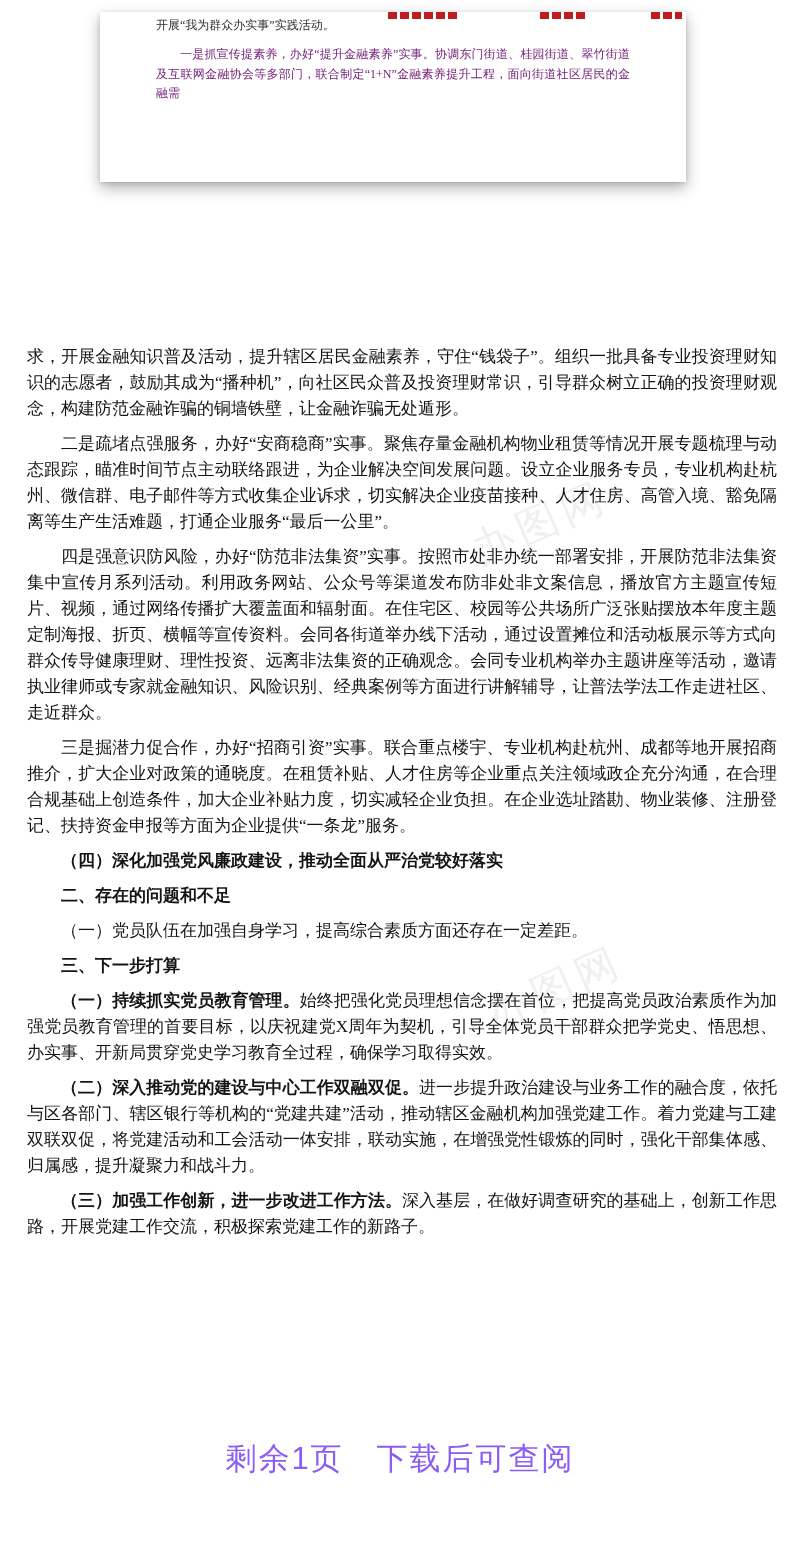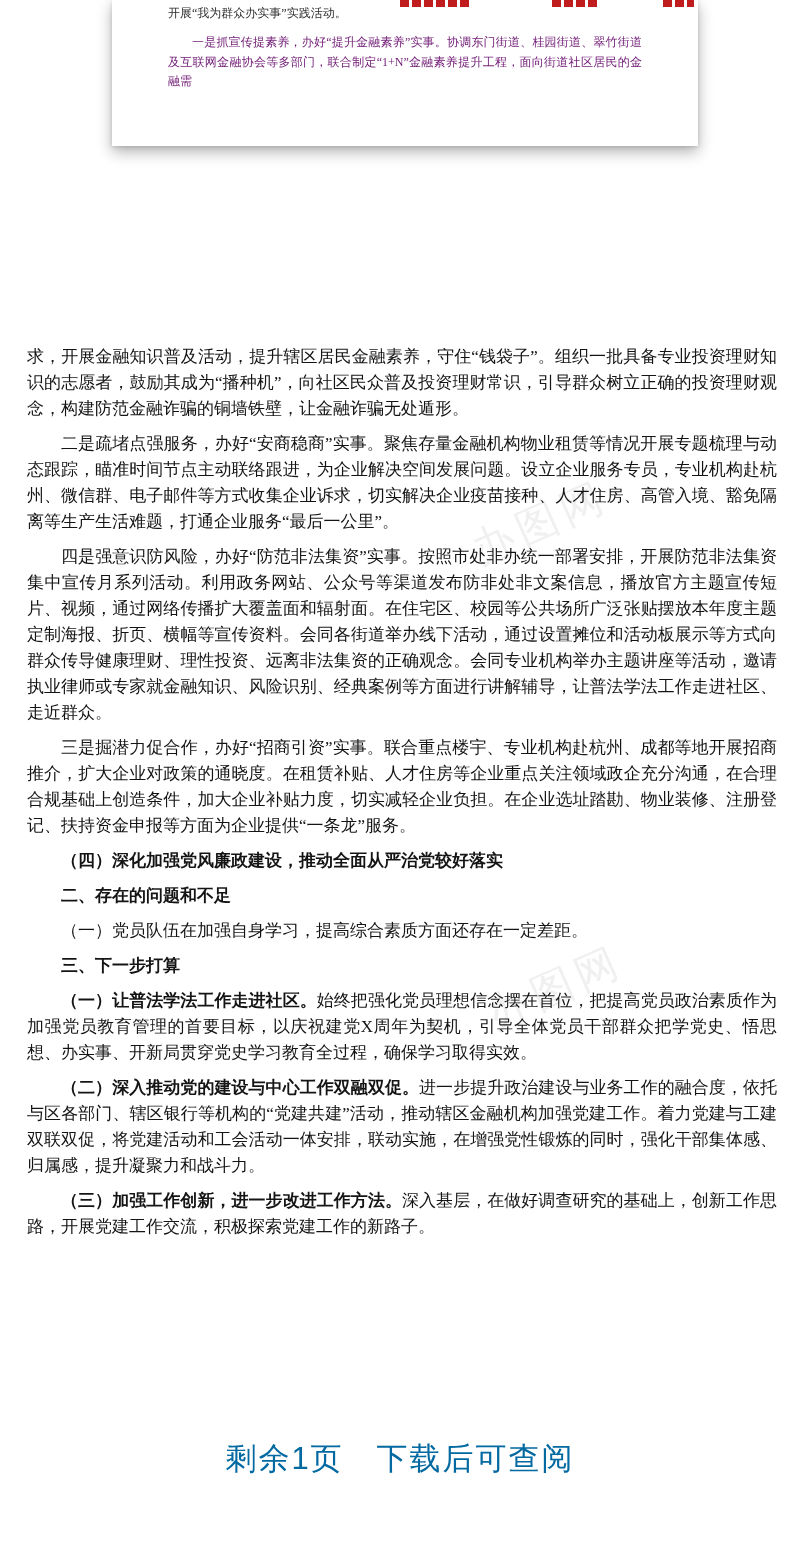--- a/index.html
+++ b/index.html
@@ -7,27 +7,26 @@
     width:800px;height:1543px;
     background:#ffffff;
     font-family:"Liberation Serif","DejaVu Serif",serif;
     color:#141414;
     position:relative;
     overflow:hidden;
   }
 
   
   .page1-card{
-    position:absolute;top:0;left:100px;
-    width:586px;height:146px;
+    position:absolute;top:12px;left:100px;
+    width:586px;height:170px;
     background:#ffffff;
     box-sizing:border-box;
     padding:0 56px;
     box-shadow:0 6px 14px rgba(0,0,0,.30), 0 1px 4px rgba(0,0,0,.14);
-    margin-left:12px;
   }
   .red-frag{
     position:absolute;top:0;height:7px;
     background:repeating-linear-gradient(90deg,#bf1d1d 0 9px,rgba(0,0,0,0) 9px 12px);
   }
   .red-frag.f1{left:288px;width:72px;}
   .red-frag.f2{left:440px;width:48px;}
   .red-frag.f3{left:551px;width:31px;}
   .p1-line{
     margin:4px 0 0;font-size:12px;line-height:19px;color:#2e2e2e;
@@ -57,21 +56,21 @@
     pointer-events:none;
     user-select:none;
   }
   .wm1{left:468px;top:495px;}
   .wm2{left:483px;top:960px;}
 
   
   .footer{
     position:absolute;top:1438px;left:0;width:800px;
     text-align:center;
-    font-size:31px;color:#0369a1;letter-spacing:2px;
+    font-size:31px;color:#8b5cf6;letter-spacing:2px;
     font-family:"Liberation Sans","DejaVu Sans",sans-serif;
   }
 </style>
 </head>
 <body>
 
 <div class="page1-card">
   <div class="red-frag f1"></div>
   <div class="red-frag f2"></div>
   <div class="red-frag f3"></div>
@@ -84,18 +83,18 @@
 
 <div class="main">
   <p class="cont">求，开展金融知识普及活动，提升辖区居民金融素养，守住“钱袋子”。组织一批具备专业投资理财知识的志愿者，鼓励其成为“播种机”，向社区民众普及投资理财常识，引导群众树立正确的投资理财观念，构建防范金融诈骗的铜墙铁壁，让金融诈骗无处遁形。</p>
   <p>二是疏堵点强服务，办好“安商稳商”实事。聚焦存量金融机构物业租赁等情况开展专题梳理与动态跟踪，瞄准时间节点主动联络跟进，为企业解决空间发展问题。设立企业服务专员，专业机构赴杭州、微信群、电子邮件等方式收集企业诉求，切实解决企业疫苗接种、人才住房、高管入境、豁免隔离等生产生活难题，打通企业服务“最后一公里”。</p>
   <p>四是强意识防风险，办好“防范非法集资”实事。按照市处非办统一部署安排，开展防范非法集资集中宣传月系列活动。利用政务网站、公众号等渠道发布防非处非文案信息，播放官方主题宣传短片、视频，通过网络传播扩大覆盖面和辐射面。在住宅区、校园等公共场所广泛张贴摆放本年度主题定制海报、折页、横幅等宣传资料。会同各街道举办线下活动，通过设置摊位和活动板展示等方式向群众传导健康理财、理性投资、远离非法集资的正确观念。会同专业机构举办主题讲座等活动，邀请执业律师或专家就金融知识、风险识别、经典案例等方面进行讲解辅导，让普法学法工作走进社区、走近群众。</p>
   <p>三是掘潜力促合作，办好“招商引资”实事。联合重点楼宇、专业机构赴杭州、成都等地开展招商推介，扩大企业对政策的通晓度。在租赁补贴、人才住房等企业重点关注领域政企充分沟通，在合理合规基础上创造条件，加大企业补贴力度，切实减轻企业负担。在企业选址踏勘、物业装修、注册登记、扶持资金申报等方面为企业提供“一条龙”服务。</p>
   <p class="hd">（四）深化加强党风廉政建设，推动全面从严治党较好落实</p>
   <p class="hd">二、存在的问题和不足</p>
   <p>（一）党员队伍在加强自身学习，提高综合素质方面还存在一定差距。</p>
   <p class="hd">三、下一步打算</p>
-  <p><span class="lead">（一）让普法学法工作走进社区。</span><span>始终把强化党员理想信念摆在首位，把提高党员政治素质作为加强党员教育管理的首要目标，以庆祝建党X周年为契机，引导全体党员干部群众把学党史、悟思想、办实事、开新局贯穿党史学习教育全过程，确保学习取得实效。</span></p>
+  <p><span class="lead">（一）持续抓实党员教育管理。</span><span>始终把强化党员理想信念摆在首位，把提高党员政治素质作为加强党员教育管理的首要目标，以庆祝建党X周年为契机，引导全体党员干部群众把学党史、悟思想、办实事、开新局贯穿党史学习教育全过程，确保学习取得实效。</span></p>
   <p><span class="lead">（二）深入推动党的建设与中心工作双融双促。</span><span>进一步提升政治建设与业务工作的融合度，依托与区各部门、辖区银行等机构的“党建共建”活动，推动辖区金融机构加强党建工作。着力党建与工建双联双促，将党建活动和工会活动一体安排，联动实施，在增强党性锻炼的同时，强化干部集体感、归属感，提升凝聚力和战斗力。</span></p>
   <p><span class="lead">（三）加强工作创新，进一步改进工作方法。</span><span>深入基层，在做好调查研究的基础上，创新工作思路，开展党建工作交流，积极探索党建工作的新路子。</span></p>
 </div>
 
 <div class="footer">剩余1页　下载后可查阅</div>
 
 </body></html>

